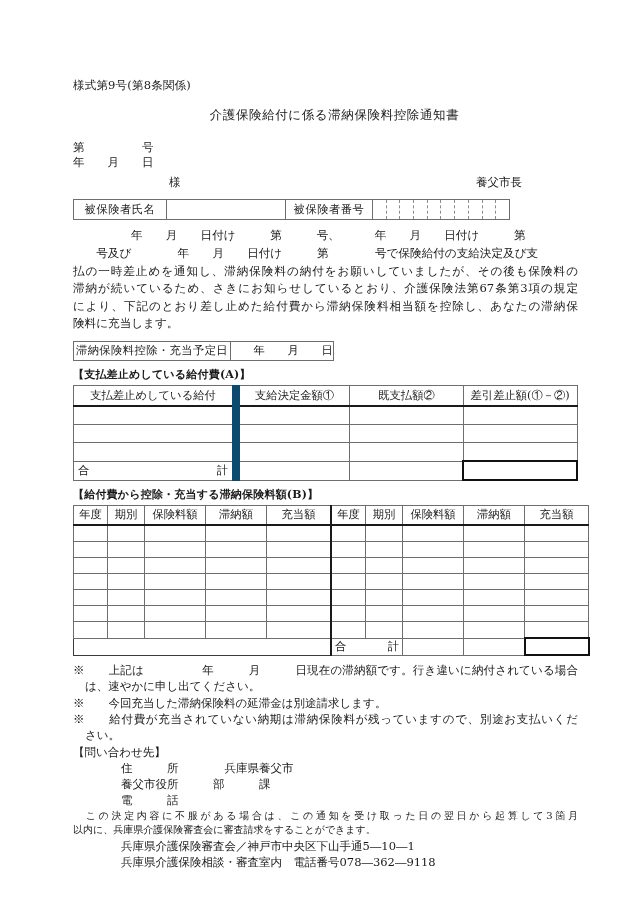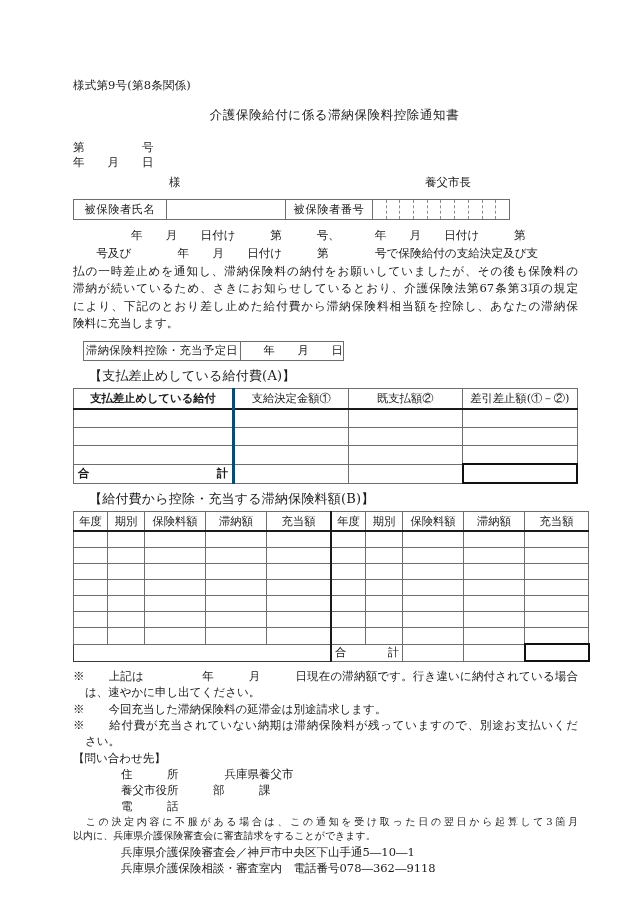--- a/index.html
+++ b/index.html
@@ -56,21 +56,21 @@
     align-items: flex-start;
     margin-top: 6px;
     font-size: 11.5px;
   }
   .addr-sama {
     margin-left: 96px;
     white-space: pre;
   }
   .addr-mayor {
     margin-left: auto;
-    margin-right: 107px;
+    margin-right: 56px;
     white-space: pre;
     text-align: center;
   }
 
   
   table {
     border-collapse: collapse;
     font-size: 11.3px;
     table-layout: fixed;
   }
@@ -113,53 +113,54 @@
   }
   .para .ln { display: block; white-space: pre; }
   .para .jline {
     display: block;
     text-align: justify;
     text-align-last: justify;
   }
   .para .jline.lastln { text-align-last: left; }
 
   
-  .dedwrap { margin-top: 8px; margin-left: 10px; }
+  .dedwrap { margin-top: 8px; }
   .ded { }
   .ded td { height: 18px; line-height: 18px; }
   .ded .c1 { width: 156px; letter-spacing: .4px; }
   .ded .c2 { width: 101px; white-space: pre; }
 
   .sec-title {
-    font-size: 13px;
-    margin: 6px 0 3px 16px;
+    font-size: 11px;
+    margin: 6px 0 3px 0;
     letter-spacing: .2px;
     white-space: pre;
+    font-weight: bold;
   }
 
   
   .tblA { width: 505px; }
   .tblA th { height: 19px; line-height: 19px; border-bottom: 2px solid #1a1a1a; }
-  .tblA th.c1, .tblA td.c1 { width: 158px; border-right: 3px solid #0c4a6e; font-weight: bold; }
+  .tblA th.c1, .tblA td.c1 { width: 158px; border-right: 8px solid #0c4a6e; }
   .tblA td { height: 17px; line-height: 17px; }
   .tblA td.total-lbl {
     text-align: left;
     padding: 0 4px;
   }
   .tblA td.total-lbl span.sp {
     display: inline-block;
     width: 100%;
     text-align: justify;
     text-align-last: justify;
   }
   .tblA td.thickcell { border: 2px solid #111; }
 
   
   .tblB { width: 505px; }
-  .tblB th { height: 18px; line-height: 18px; border-bottom: 2px solid #1a1a1a; font-family: Liberation Serif, serif; }
+  .tblB th { height: 18px; line-height: 18px; border-bottom: 2px solid #1a1a1a; }
   .tblB td { height: 15px; line-height: 15px; }
   .tblB .w-nendo { width: 33px; }
   .tblB .w-kibetsu { width: 36px; }
   .tblB .w-hoken { width: 60px; }
   .tblB .w-tainou { width: 60px; }
   .tblB .w-juto { width: 63px; }
   .tblB .midsep { border-left: 2px solid #1a1a1a; }
   .tblB .blank-left { border: none; }
   .tblB td.total-lbl {
     text-align: left;

